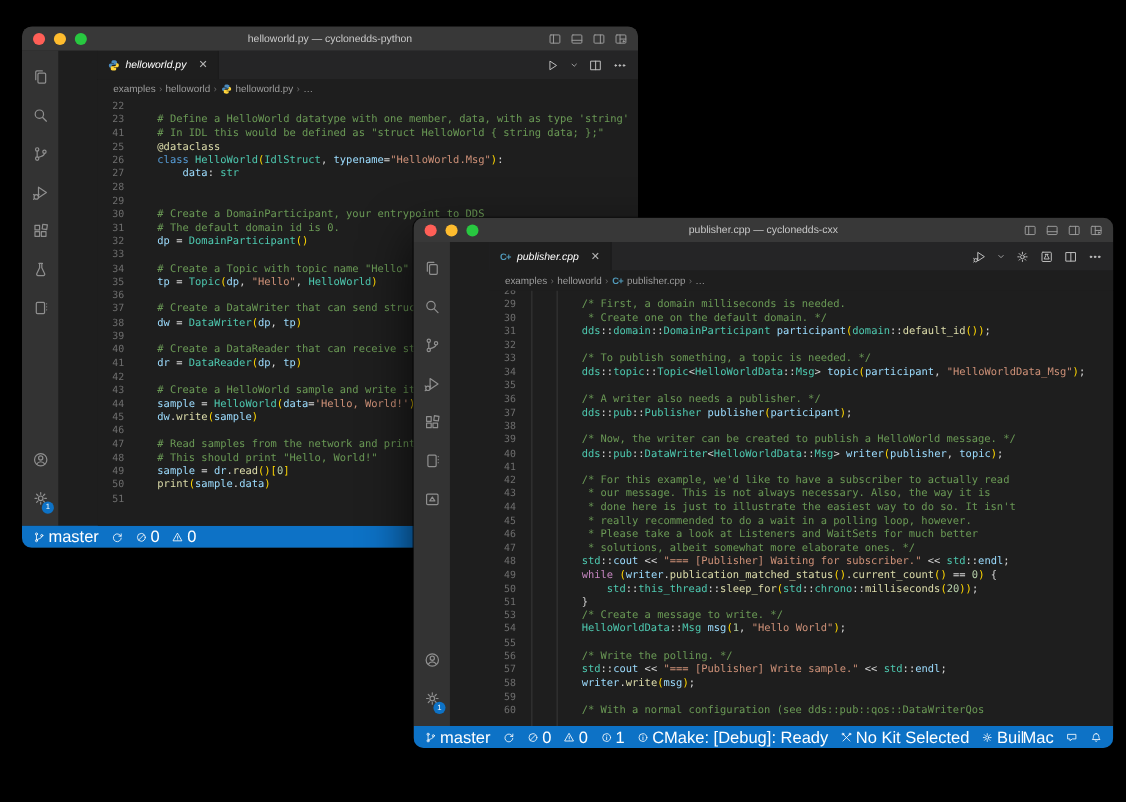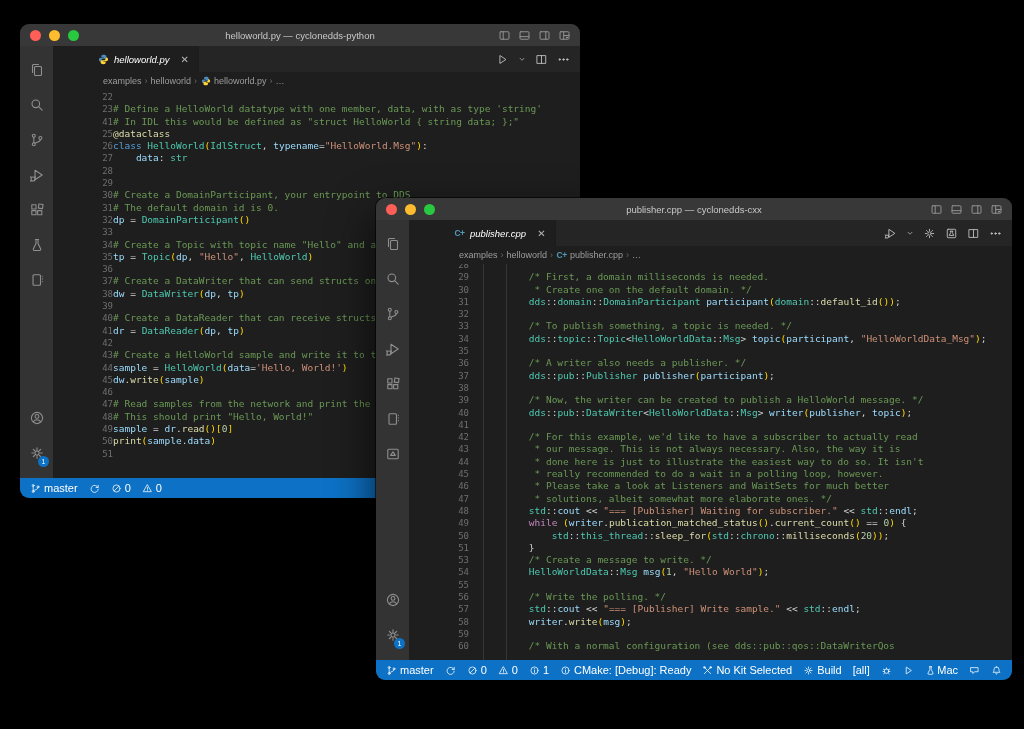--- a/index.html
+++ b/index.html
@@ -47,31 +47,31 @@
   .crumb-sep { color:#6a6a6a; font-size:9px; }
   .breadcrumb .tab-icon svg { width:10px; height:10px; }
 
   .editor { flex:1; position:relative; overflow:hidden; background:#1e1e1e; }
   .code-scroll { position:absolute; left:0; right:0; }
   .code-line { display:flex; height:12.3px; line-height:12.3px; white-space:pre;
                font-family:"DejaVu Sans Mono", monospace; font-size:9.5px; }
   .ln { width:24px; text-align:right; color:#6e6e6e; flex:none;
         font-family:"DejaVu Sans Mono", monospace; font-size:9px; line-height:12.3px; }
   .ltext { flex:1; }
-  #w1 .ltext { }
+  #w1 .ltext { padding-left:30px; }
   #w2 .ltext { padding-left:14px; }
   #w2 .editor .guide { position:absolute; top:0; bottom:0; width:1px; background:#363636; }
   #w2 .editor .guide.g1 { left:38px; } #w2 .editor .guide.g2 { left:61px; }
 
   .tok-c{color:#6a9955;} .tok-k{color:#569cd6;} .tok-ct{color:#c586c0;}
   .tok-t{color:#4ec9b0;} .tok-v{color:#9cdcfe;} .tok-f{color:#dcdcaa;}
   .tok-s{color:#ce9178;} .tok-n{color:#b5cea8;} .tok-p{color:#d4d4d4;} .tok-b{color:#ffd700;}
 
   .statusbar { height:20px; background:#0d72c6; flex:none; display:flex; align-items:center;
-               padding:0 10px; color:#ffffff; font-size:11px; }
+               padding:0 10px; color:#ffffff; font-size:15px; }
   .sb-left { display:flex; align-items:center; gap:11px; min-width:0; overflow:hidden; }
   .sb-right { margin-left:auto; display:flex; align-items:center; gap:11px; white-space:nowrap; }
   .sb-item { display:flex; align-items:center; gap:3px; white-space:nowrap; }
   .sb-item svg { width:11px; height:11px; display:block; }
 </style>
 </head>
 <body>
 
 <div class="window" id="w1">
   <div class="titlebar">

